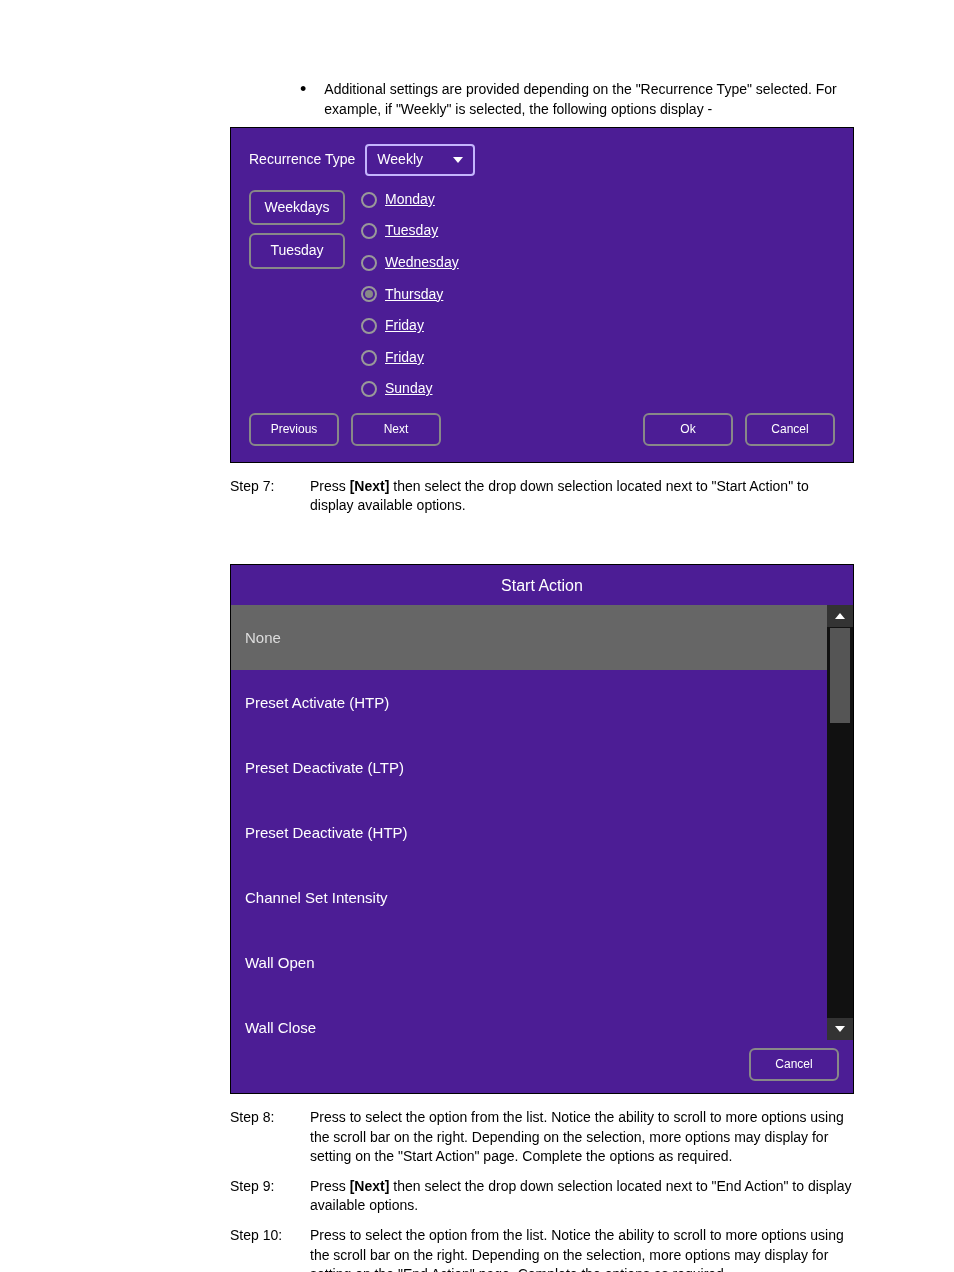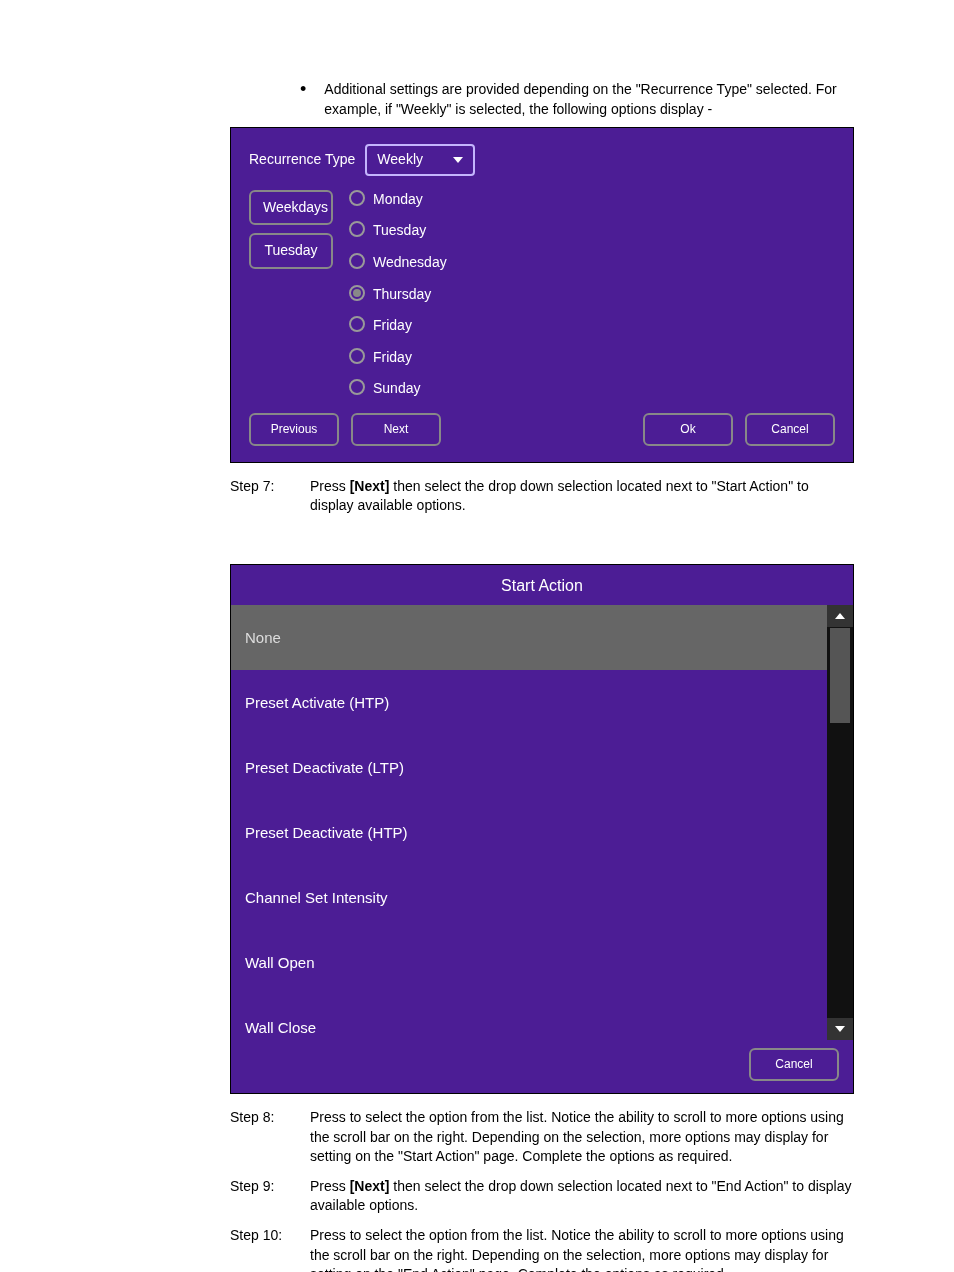--- a/index.html
+++ b/index.html
@@ -10,23 +10,23 @@
   .screenshot { margin-top: 8px; margin-bottom: 14px; }
   .panel { background: #4c1d95; border: 1px solid #000; color: #fff; }
   .panel1 { padding: 16px 18px 16px 18px; }
   .row { display: flex; align-items: center; gap: 10px; margin-bottom: 10px; }
   .box-btn { border: 2px solid #888; border-radius: 6px; padding: 6px 14px; color: #fff; font-size: 12px; min-width: 90px; text-align: center; }
   .dropdown { border: 2px solid #c4b5fd; border-radius: 4px; padding: 4px 10px; display: flex; align-items: center; gap: 30px; color: #fff; }
   .caret-down { width: 0; height: 0; border-left: 5px solid transparent; border-right: 5px solid transparent; border-top: 6px solid #fff; }
   .caret-up { width: 0; height: 0; border-left: 5px solid transparent; border-right: 5px solid transparent; border-bottom: 6px solid #fff; }
   .preset-section { margin-left: 0; }
   .preset-col { display: flex; flex-direction: column; gap: 8px; }
-  .preset-btn { border: 2px solid #888; border-radius: 6px; padding: 6px 12px; text-align: center; color: #fff; width: 84px; }
+  .preset-btn { border: 2px solid #888; border-radius: 6px; padding: 6px 12px; text-align: center; color: #fff; width: 96px; }
   .days-col { display: flex; flex-direction: column; gap: 12px; }
-  .day-row { display: flex; align-items: flex-start; gap: 8px; }
+  .day-row { display: flex; align-items: center; gap: 8px; text-decoration: underline; }
   .radio { width: 16px; height: 16px; border-radius: 50%; border: 2px solid #999; display: inline-block; }
   .radio.checked::after { content: ""; display: block; width: 8px; height: 8px; background: #888; border-radius: 50%; margin: 2px auto; }
   .preset-days-row { display: flex; align-items: flex-start; gap: 16px; margin-top: 14px; }
   .bottom-row { display: flex; justify-content: space-between; align-items: center; margin-top: 14px; }
   .btn-group { display: flex; gap: 12px; }
   .step-row { display: flex; gap: 20px; margin-bottom: 10px; }
   .step-label { min-width: 60px; }
   .panel2 { position: relative; margin-top: 48px; }
   .panel2-title { text-align: center; padding: 10px 0 8px 0; color: #fff; font-size: 16px; }
   .list-wrap { display: flex; }

